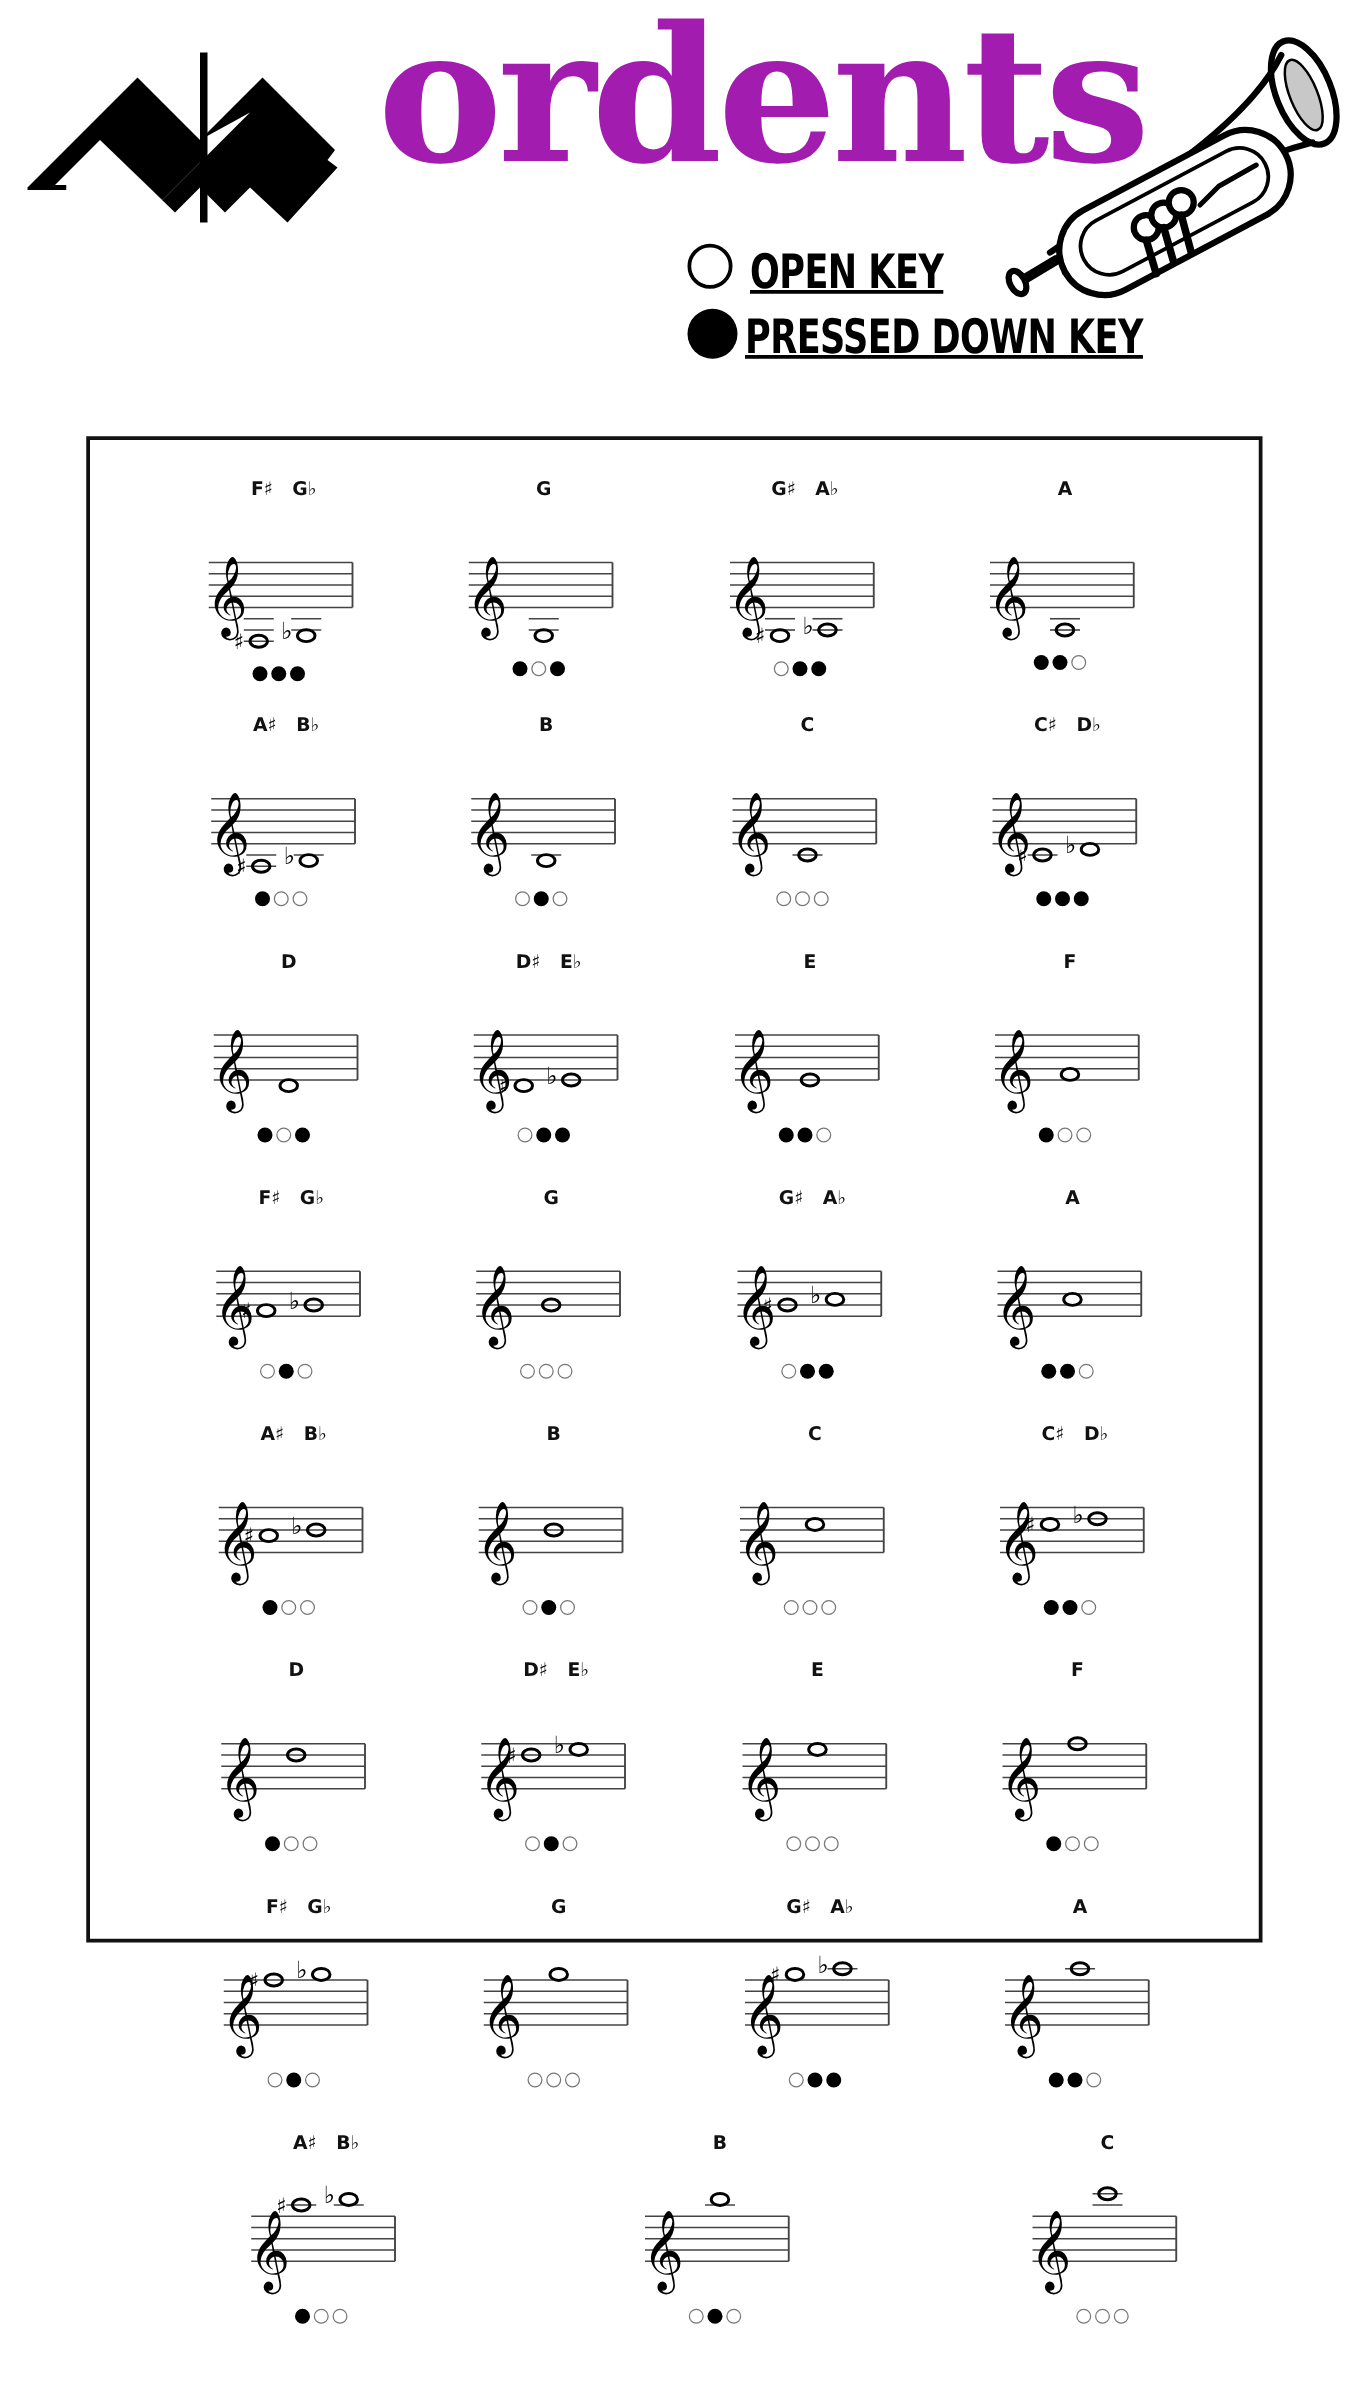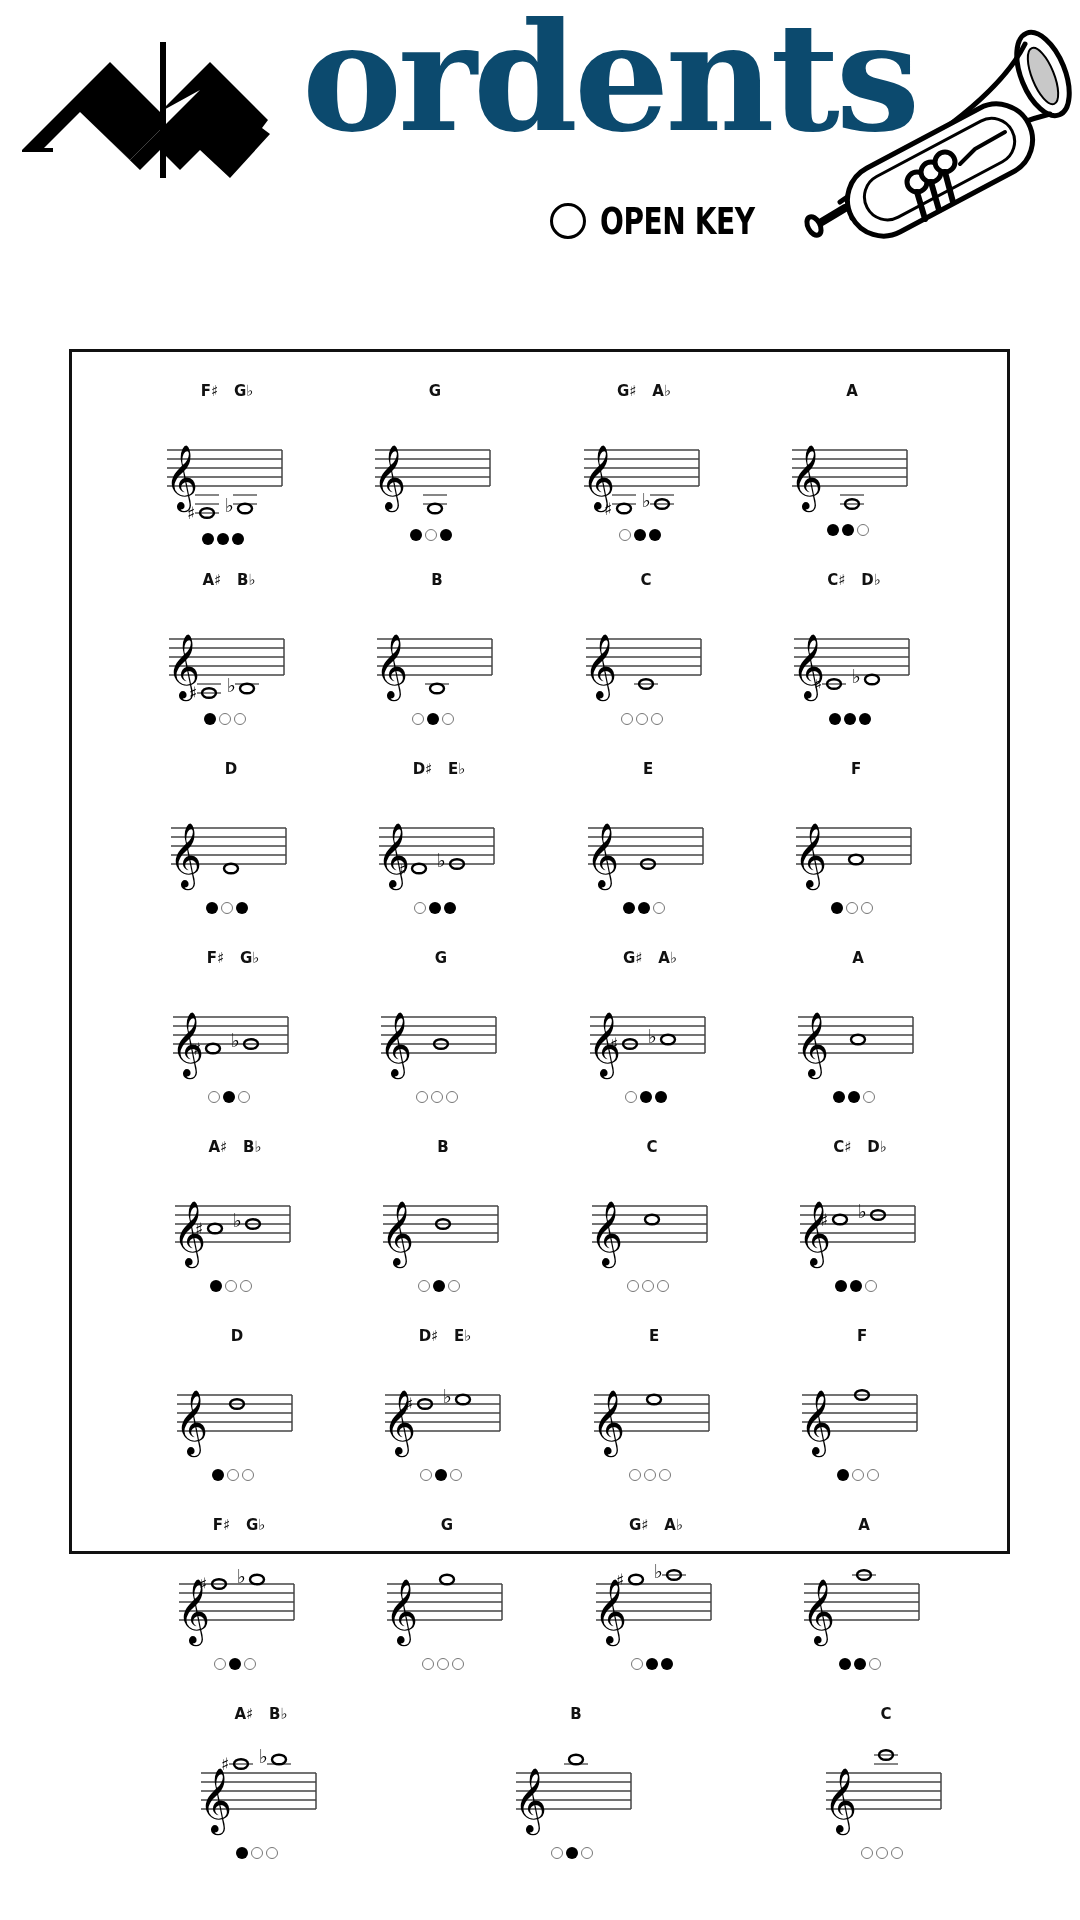--- a/index.html
+++ b/index.html
@@ -1,22 +1,22 @@
 <!DOCTYPE html>
 <html><head>
 <meta charset="utf-8">
 <style>
   html,body{margin:0;padding:0;background:#fff;}
   body{width:1080px;height:1920px;position:relative;overflow:hidden;font-family:"DejaVu Serif",serif;}
   .title{position:absolute;left:20px;top:20px;height:150px;width:860px;}
   .title-logo{position:absolute;left:0;top:12px;}
-  .title-text{position:absolute;left:282px;top:-18px;font-family:"DejaVu Serif",serif;font-weight:900;font-size:150px;letter-spacing:-4px;color:#0c4a6e;line-height:1;}
+  .title-text{position:absolute;left:282px;top:-18px;font-family:"DejaVu Serif",serif;font-weight:900;font-size:150px;letter-spacing:-4px;color:#a21caf;line-height:1;}
   .trumpet{position:absolute;left:800px;top:14px;width:272px;height:230px;}
   .legend{position:absolute;left:550px;top:195px;}
-  .legend-row{display:flex;align-items:center;height:52px;}
+  .legend-row{display:flex;height:52px;text-decoration:underline;}
   .legend-dot{width:36px;height:36px;border-radius:50%;box-sizing:border-box;margin-right:14px;}
   .legend-dot.open{border:3.5px solid #000;background:#fff;}
   .legend-dot.pressed{background:#000;margin-right:6px;width:40px;height:40px;}
   .legend-label{font-family:"DejaVu Sans Condensed","DejaVu Sans",sans-serif;font-weight:bold;font-size:38px;transform:scaleX(.82);transform-origin:left center;letter-spacing:-0.5px;color:#000;white-space:nowrap;}
   .frame{position:absolute;left:69px;top:349px;width:941px;height:1205px;border:3px solid #111;box-sizing:border-box;}
   .cell{position:absolute;width:200px;height:180px;}
   .cell-label{position:absolute;left:0;right:0;top:0;text-align:center;font-family:"DejaVu Sans",sans-serif;font-weight:bold;font-size:15px;color:#111;white-space:pre;}
   .cell svg{position:absolute;left:0;top:18px;}
   .dots{position:absolute;left:0;right:0;display:flex;justify-content:center;gap:3px;}
   .kd{width:12px;height:12px;border-radius:50%;box-sizing:border-box;}
@@ -52,20 +52,24 @@
     <path d="M117 178 L125 205 M131 168 L139 196 M145 158 L153 188" stroke-width="6"></path>
     <path d="M160 150 L175 135 L205 118" stroke-width="4"></path>
   </g>
 </svg>
 
 <div class="legend">
   <div class="legend-row">
     <div class="legend-dot open"></div>
     <div class="legend-label">OPEN KEY</div>
   </div>
+  <div class="legend-row">
+    <div class="legend-dot pressed"></div>
+    <div class="legend-label">PRESSED DOWN KEY</div>
+  </div>
 </div>
 
 <div class="frame" id="chart-frame">
     <div class="cell" style="left: 55px; top: 30px;">
       <div class="cell-label">F♯   G♭</div>
       <svg width="200" height="140">
         <line x1="40" x2="155" y1="50" y2="50" stroke="#444" stroke-width="1.3"></line>
         <line x1="40" x2="155" y1="59" y2="59" stroke="#444" stroke-width="1.3"></line>
         <line x1="40" x2="155" y1="68" y2="68" stroke="#444" stroke-width="1.3"></line>
         <line x1="40" x2="155" y1="77" y2="77" stroke="#444" stroke-width="1.3"></line>

